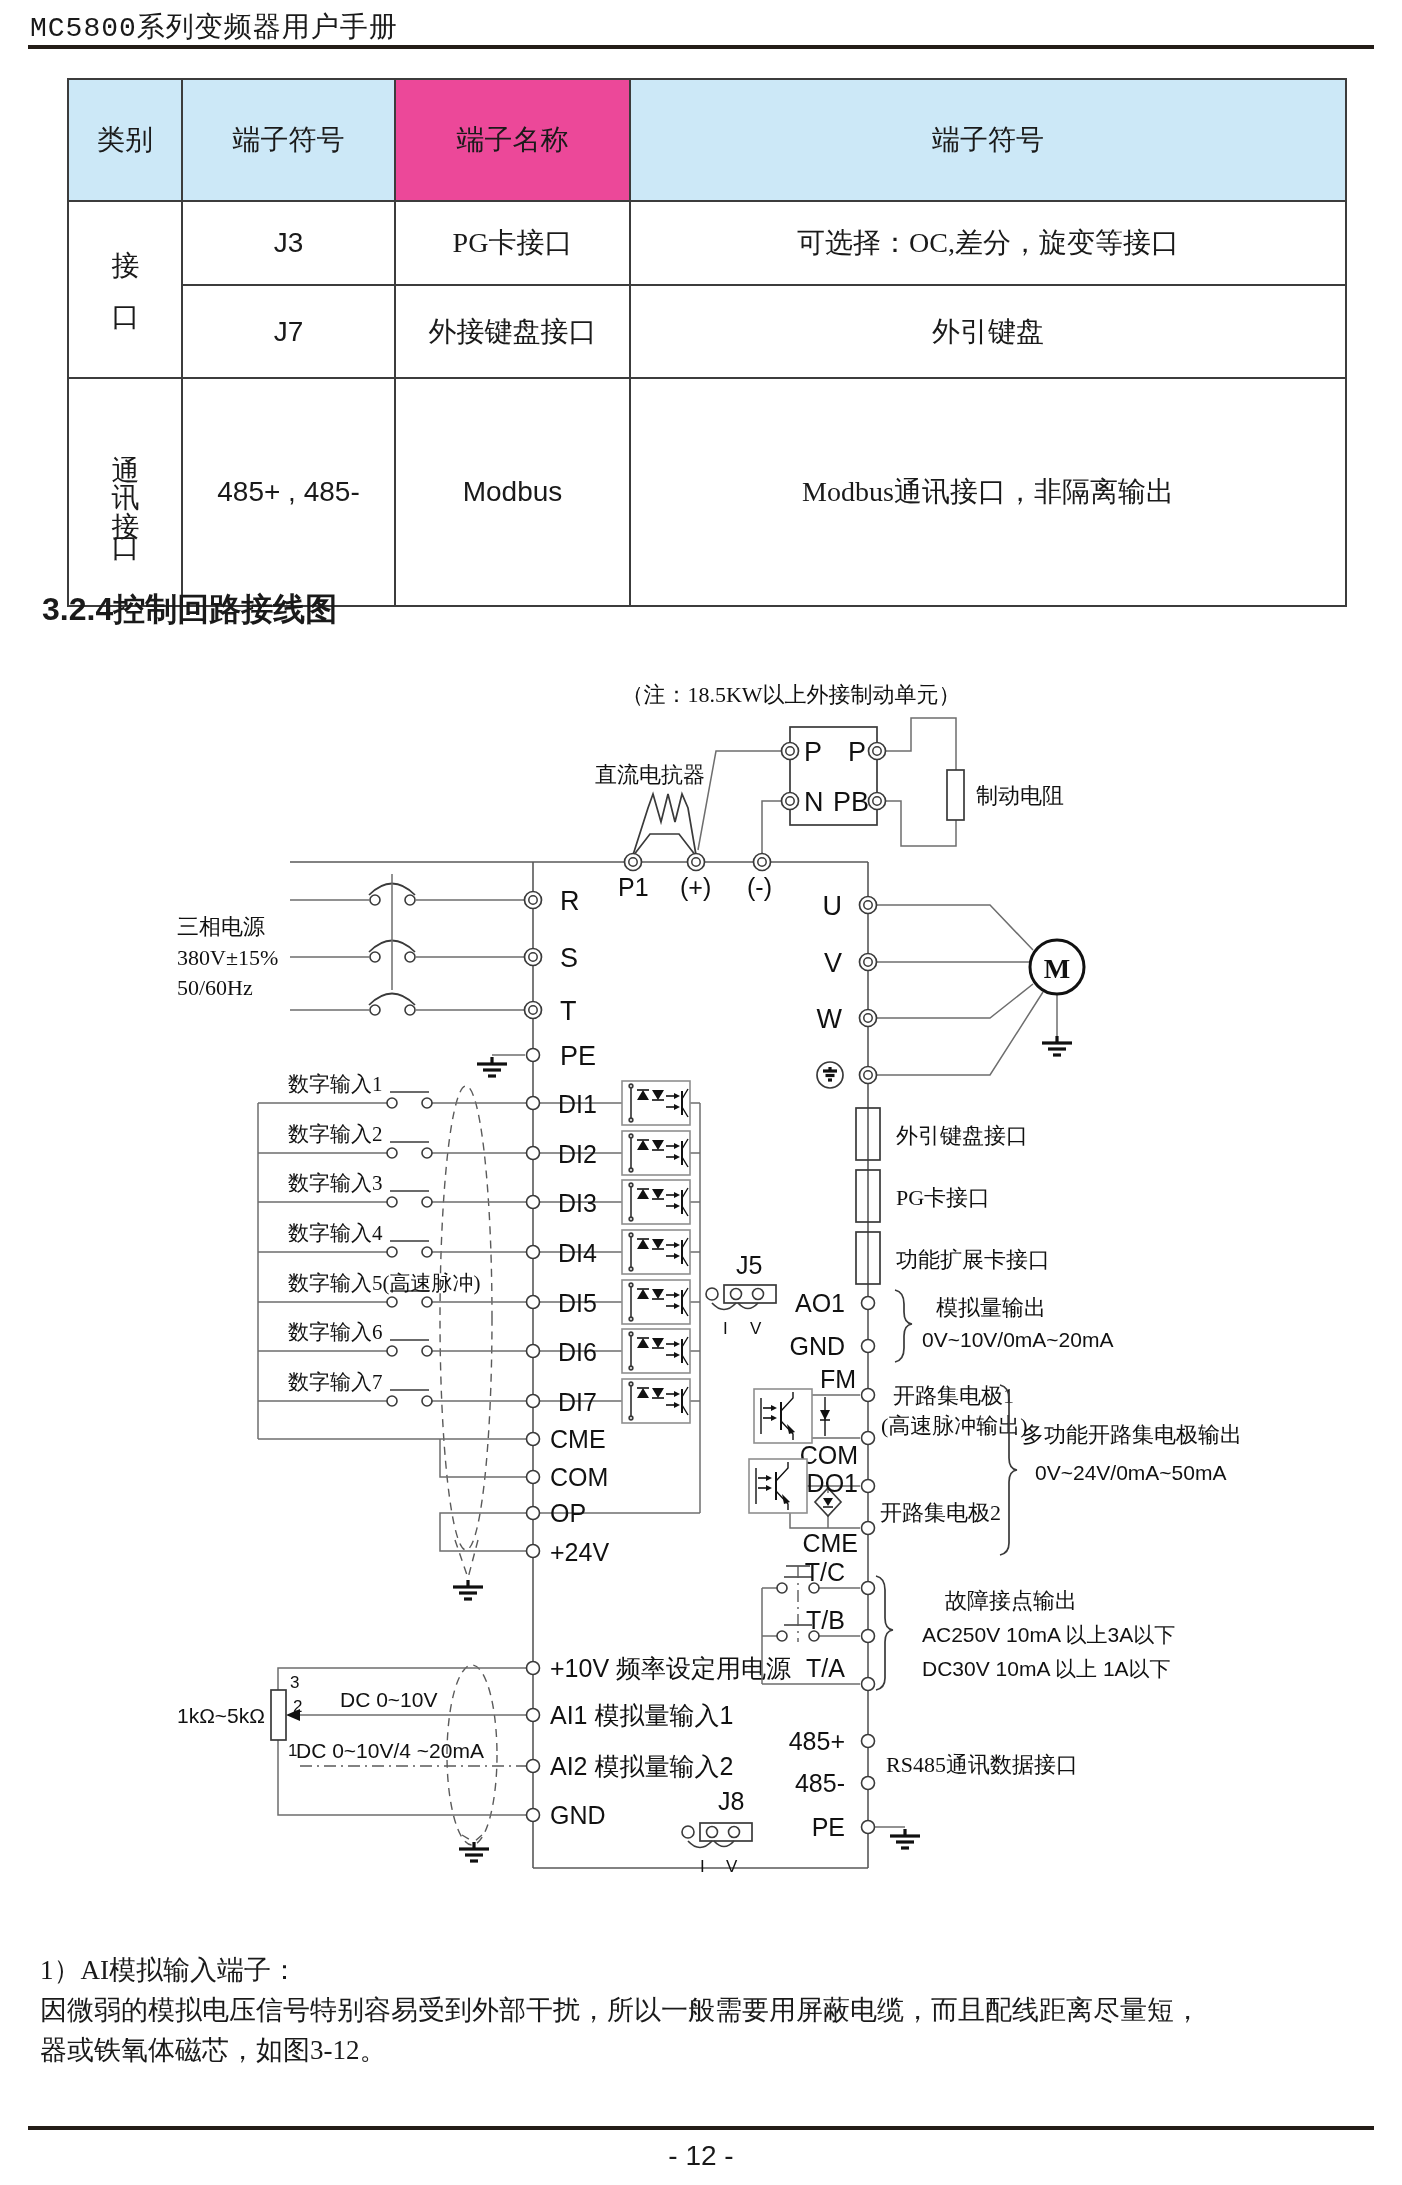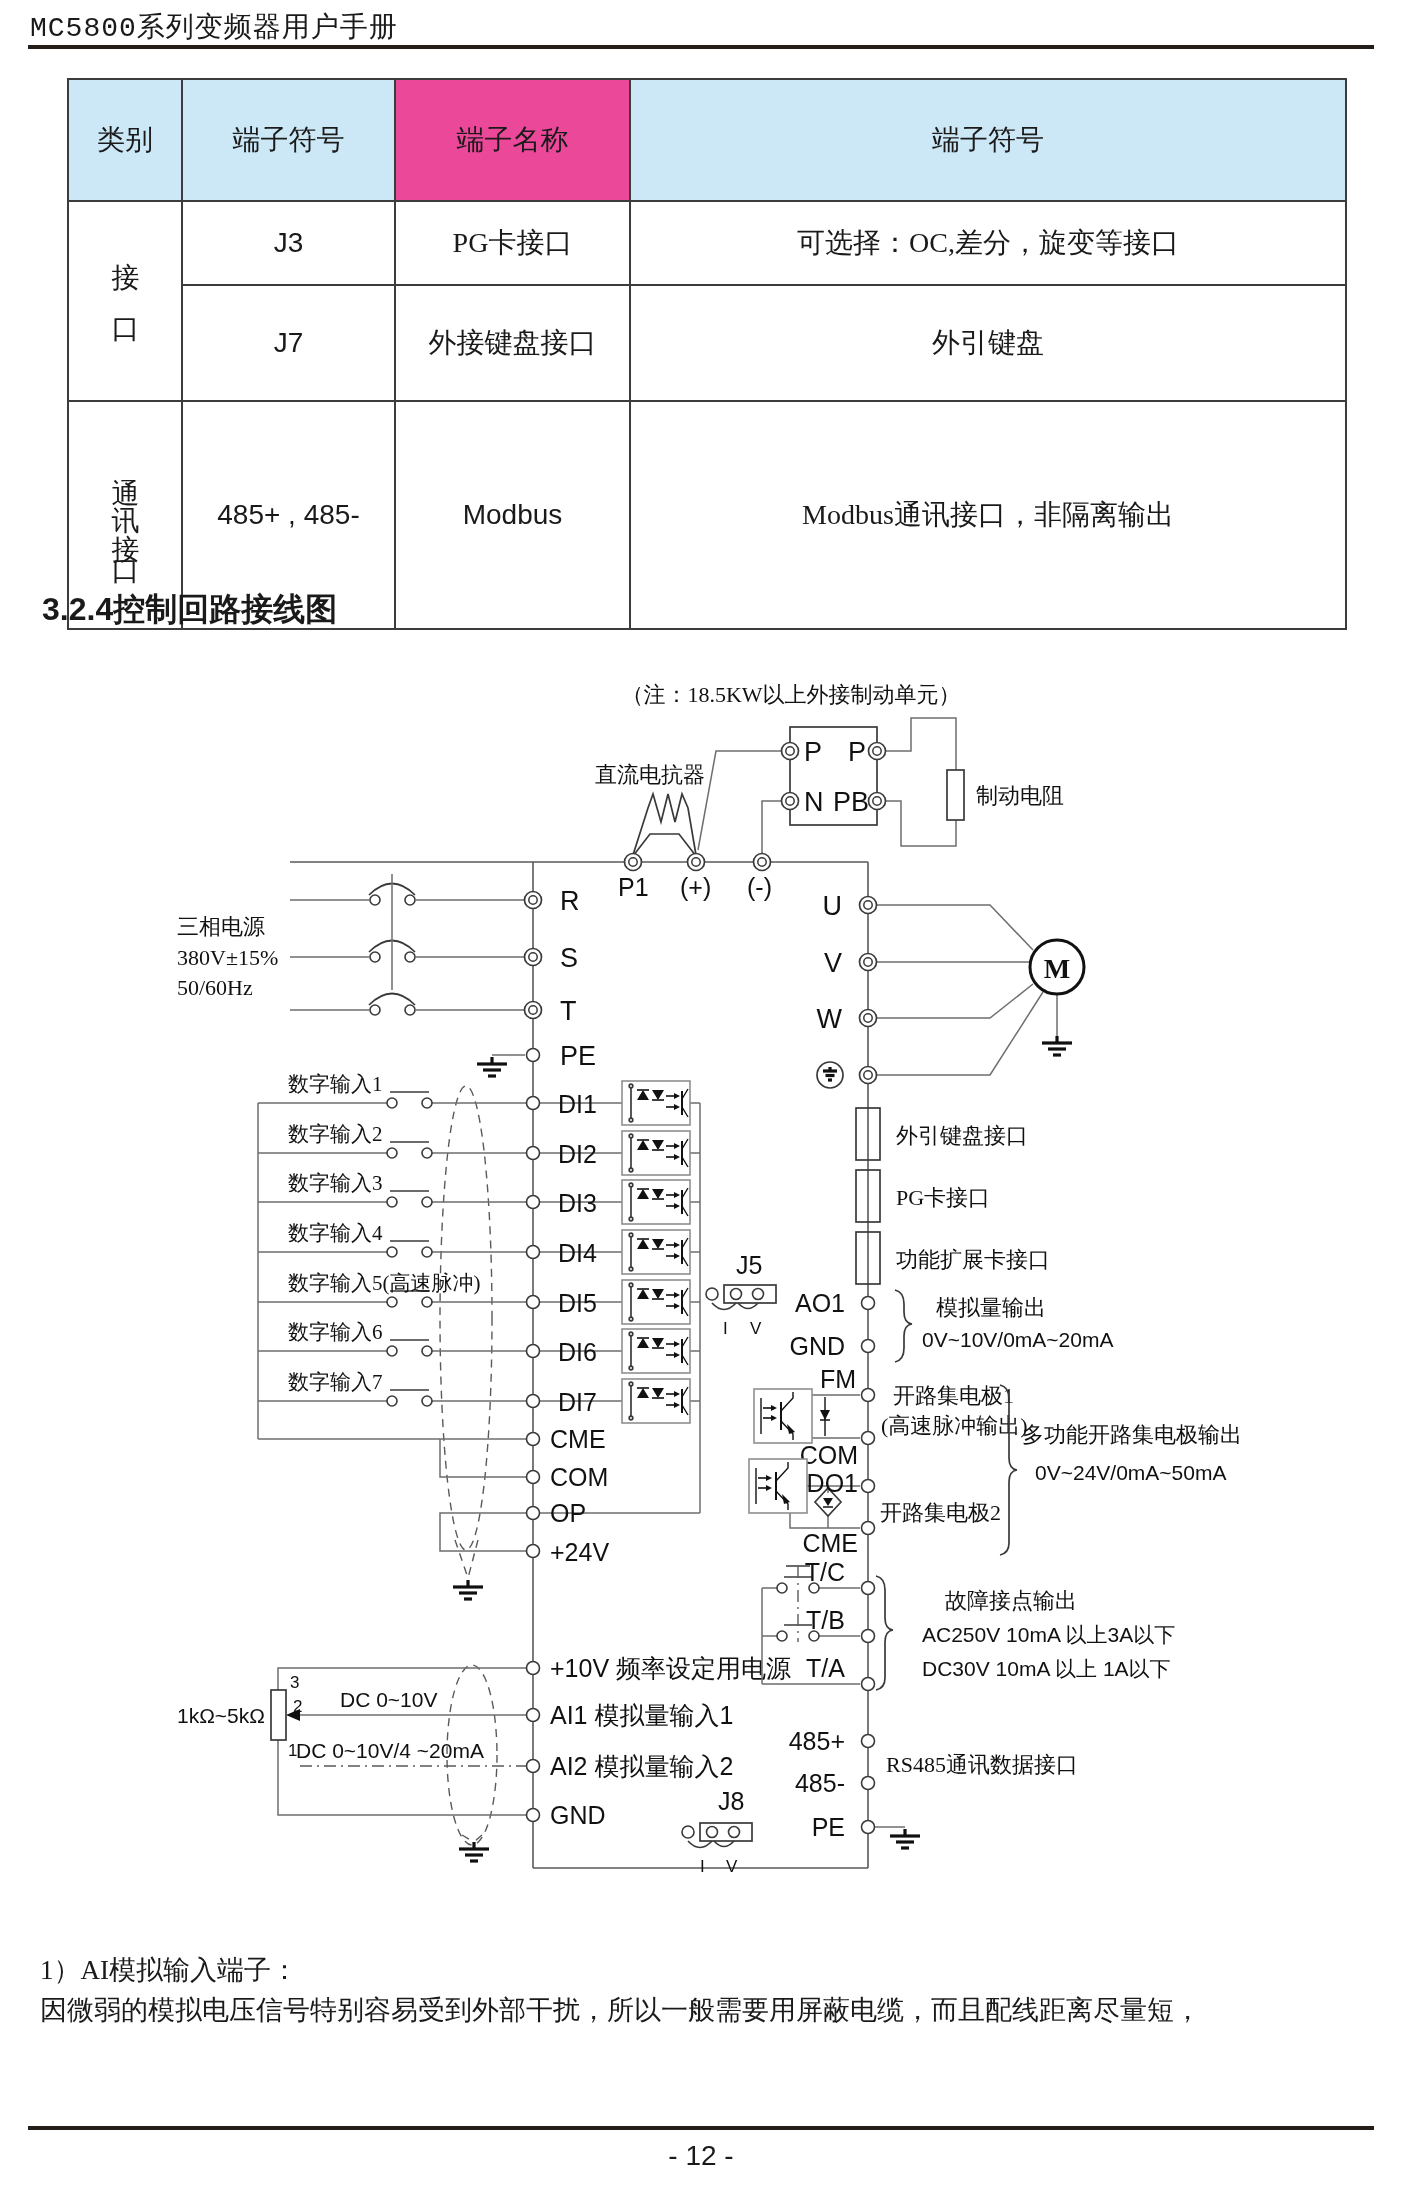--- a/index.html
+++ b/index.html
@@ -8,21 +8,21 @@
   
   .doc-title{left:30px;top:8px;font-size:28px;font-family:Liberation Mono, monospace;font-weight:500;letter-spacing:1px;}
   .head-rule{left:28px;width:1346px;top:45px;height:4px;background:#241d18;}
   .foot-rule{left:28px;width:1346px;top:2126px;height:4px;background:#241d18;}
   .page-num{left:0;width:100%;top:2140px;text-align:center;font-size:28px;font-family:Liberation Sans, sans-serif;}
   
   table.term{position:absolute;left:67px;top:78px;width:1278px;border-collapse:collapse;table-layout:fixed;}
   table.term td,table.term th{border:2px solid #3c3c3c;font-size:28px;font-weight:normal;text-align:center;vertical-align:middle;padding:16px;}
   table.term th{height:88px;}
   col.c1{width:114px;}col.c2{width:213px;}col.c3{width:235px;}col.c4{width:716px;}
-  .r1{height:84px;}.r2{height:116px;}.r3{height:228px;}
+  .r1{height:84px;}.r2{height:93px;}.r3{height:228px;}
   td.desc{text-align:left;padding-left:18px;}
   td.vert{font-size:28px;}
   .vtext{writing-mode:vertical-lr;text-orientation:upright;margin:0 auto;display:inline-block;}
   .vs1{letter-spacing:58px;}
   .vs2{letter-spacing:28px;}
   .sans{font-family:"Liberation Sans","DejaVu Sans",sans-serif;}
   
   .sec-head{left:42px;top:588px;font-size:32px;font-weight:700;font-family:"Liberation Sans","DejaVu Sans",sans-serif;}
   
   .footnote{left:40px;top:1950px;width:1330px;font-size:27px;line-height:40px;}
@@ -450,16 +450,17 @@
     <text class="term-t" x="845" y="1186" text-anchor="end">PE</text>
     <text class="lbl" x="886" y="1122">RS485通讯数据接口</text>
     <path class="wire" d="M875,1177 H905"></path>
     <use href="#earth" x="905" y="1179"></use>
   </g>
 </svg>
 
 <div class="abs footnote">
   <div>1）AI模拟输入端子：</div>
   <div>因微弱的模拟电压信号特别容易受到外部干扰，所以一般需要用屏蔽电缆，而且配线距离尽量短，</div>
+  <div>器或铁氧体磁芯，如图3-12。</div>
 </div>
 
 <div class="abs foot-rule"></div>
 <div class="abs page-num">- 12 -</div>
 
 </body></html>

